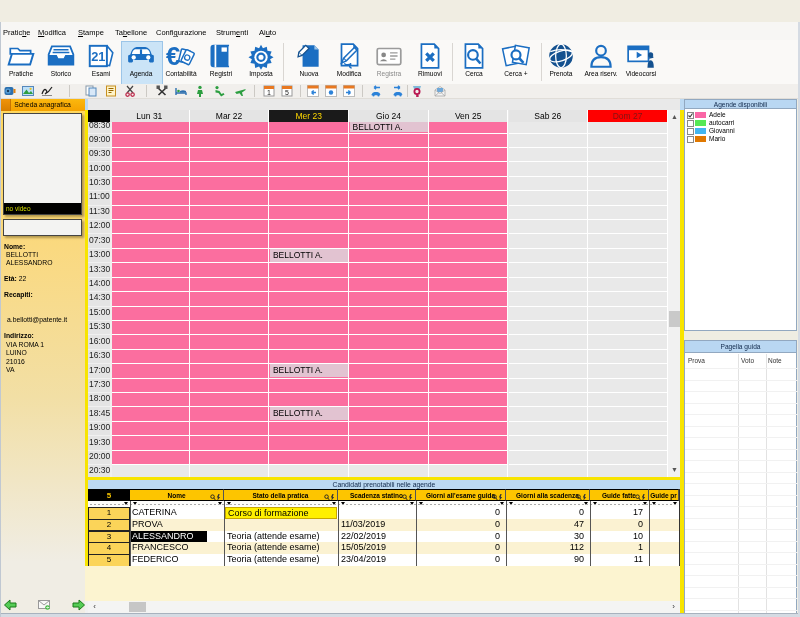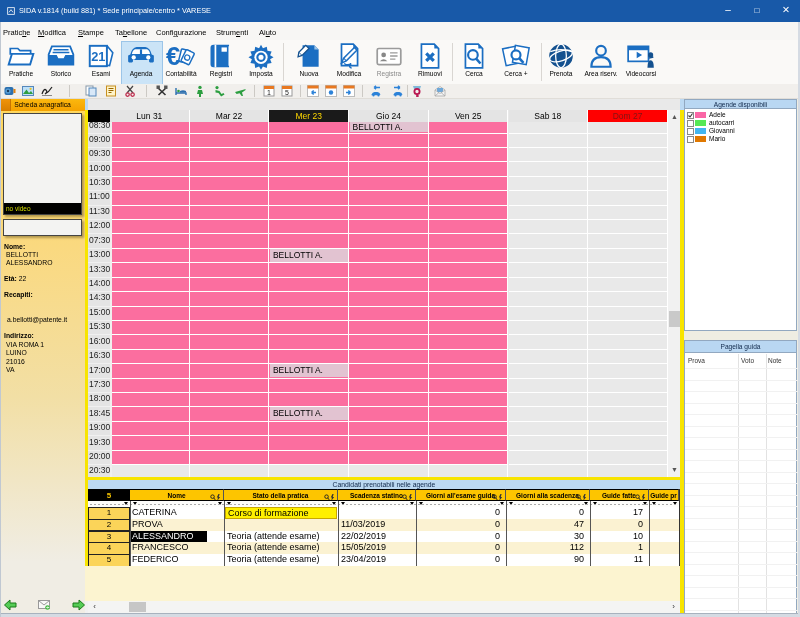--- a/index.html
+++ b/index.html
@@ -1,30 +1,20 @@
 <!DOCTYPE html>
 <html><head><meta charset="utf-8">
 <style>
 * { margin:0; padding:0; }
 svg { display:block; }
 body { font-family:"Liberation Sans", sans-serif; }
 #app { position:relative; width:800px; height:617px; background:#F0EDE2; overflow:hidden; }
 </style></head>
 <body>
 <div id="app">
-<div style="position:absolute;left:0;top:0;width:800px;height:22px;background:#1859A8;">
-      <svg style="position:absolute;left:7px;top:7px" width="8" height="8" viewBox="0 0 12 12">
-        <rect x="1" y="1" width="10" height="10" fill="none" stroke="#fff" stroke-width="1.2"></rect>
-        <path d="M3 8 L6 4 L9 8" fill="none" stroke="#fff" stroke-width="1.2"></path>
-      </svg>
-      <div style="position:absolute;left:19px;top:6px;font-size:7.3px;color:#fff;white-space:nowrap;">SIDA v.1814 (build 881) * Sede principale/centro * VARESE</div>
-      <div style="position:absolute;left:716px;top:0;width:24px;height:22px;color:#fff;font-size:10px;text-align:center;line-height:19px;">–</div>
-      <div style="position:absolute;left:745px;top:0;width:24px;height:22px;color:#fff;font-size:8px;text-align:center;line-height:21px;">□</div>
-      <div style="position:absolute;left:774px;top:0;width:24px;height:22px;color:#fff;font-size:9.5px;text-align:center;line-height:20px;">✕</div>
-    </div>
     <div style="position:absolute;left:0;top:22px;width:800px;height:18px;background:#F7F6F4;">
       <div style="position:absolute;left:3px;top:6px;font-size:7.5px;color:#000;white-space:nowrap;">Pratic<u>h</u>e</div>
       <div style="position:absolute;left:38px;top:6px;font-size:7.5px;color:#000;white-space:nowrap;"><u>M</u>odifica</div>
       <div style="position:absolute;left:78px;top:6px;font-size:7.5px;color:#000;white-space:nowrap;"><u>S</u>tampe</div>
       <div style="position:absolute;left:115px;top:6px;font-size:7.5px;color:#000;white-space:nowrap;">Ta<u>b</u>ellone</div>
       <div style="position:absolute;left:156px;top:6px;font-size:7.5px;color:#000;white-space:nowrap;">Confi<u>g</u>urazione</div>
       <div style="position:absolute;left:216px;top:6px;font-size:7.5px;color:#000;white-space:nowrap;">Strum<u>e</u>nti</div>
       <div style="position:absolute;left:259px;top:6px;font-size:7.5px;color:#000;white-space:nowrap;">Ai<u>u</u>to</div>
     </div>
     <div style="position:absolute;left:0;top:40px;width:800px;height:44px;background:#FAF9F7;">
@@ -361,21 +351,21 @@
     <div style="position:absolute;left:680px;top:110px;width:4px;height:503px;background:#F8E400;"></div>
     <div style="position:absolute;left:85px;top:477px;width:599px;height:3px;background:#F8E400;"></div>
     <div style="position:absolute;left:85px;top:99px;width:599px;height:11px;background:#BCD9F2;font-size:6.8px;color:#10284A;text-align:center;line-height:11px;">Planner settimanale</div>
     <div style="position:absolute;left:88px;top:99px;width:592px;height:378px;background:#E9E9E9;overflow:hidden;">
       <div style="position:absolute;left:0px;top:11px;width:22px;height:12px;background:#000;"></div>
       <div style="position:absolute;left:22.0px;top:11px;width:79.7px;height:12px;font-size:8.5px;text-align:center;line-height:13px;box-sizing:border-box;border-right:1px solid #fff;background:#E4E4E4;color:#000;">Lun 31</div>
       <div style="position:absolute;left:101.7px;top:11px;width:79.7px;height:12px;font-size:8.5px;text-align:center;line-height:13px;box-sizing:border-box;border-right:1px solid #fff;background:#E4E4E4;color:#000;">Mar 22</div>
       <div style="position:absolute;left:181.4px;top:11px;width:79.7px;height:12px;font-size:8.5px;text-align:center;line-height:13px;box-sizing:border-box;border-right:1px solid #fff;background:#1A1A1A;color:#FFD800;">Mer 23</div>
       <div style="position:absolute;left:261.1px;top:11px;width:79.7px;height:12px;font-size:8.5px;text-align:center;line-height:13px;box-sizing:border-box;border-right:1px solid #fff;background:#E4E4E4;color:#000;">Gio 24</div>
       <div style="position:absolute;left:340.8px;top:11px;width:79.7px;height:12px;font-size:8.5px;text-align:center;line-height:13px;box-sizing:border-box;border-right:1px solid #fff;background:#E4E4E4;color:#000;">Ven 25</div>
-      <div style="position:absolute;left:420.5px;top:11px;width:79.7px;height:12px;font-size:8.5px;text-align:center;line-height:13px;box-sizing:border-box;border-right:1px solid #fff;background:#E4E4E4;color:#000;">Sab 18</div>
+      <div style="position:absolute;left:420.5px;top:11px;width:79.7px;height:12px;font-size:8.5px;text-align:center;line-height:13px;box-sizing:border-box;border-right:1px solid #fff;background:#E4E4E4;color:#000;">Sab 26</div>
       <div style="position:absolute;left:500.2px;top:11px;width:79.8px;height:12px;font-size:8.5px;text-align:center;line-height:13px;box-sizing:border-box;border-right:1px solid #fff;background:#FF0000;color:#801414;">Dom 27</div>
       <div style="position:absolute;left:0;top:23.00px;width:24px;height:11.50px;background:#E4E4E4;box-sizing:border-box;border-bottom:1.5px solid #F0F0F0;"></div>
       <div style="position:absolute;left:22px;top:23.00px;width:2px;height:11.50px;background:#EFEFEF;"></div>
       <div style="position:absolute;left:1px;top:21.00px;width:22px;font-size:8.5px;color:#1c1c1c;">08:30</div>
       <div style="position:absolute;left:24.0px;top:23.00px;width:77.7px;height:11.50px;background:#FB6E9F;box-sizing:border-box;border-bottom:1.5px solid #fff;border-right:1px solid #fff;"></div>
       <div style="position:absolute;left:101.7px;top:23.00px;width:79.7px;height:11.50px;background:#FB6E9F;box-sizing:border-box;border-bottom:1.5px solid #fff;border-right:1px solid #fff;"></div>
       <div style="position:absolute;left:181.4px;top:23.00px;width:79.7px;height:11.50px;background:#FB6E9F;box-sizing:border-box;border-bottom:1.5px solid #fff;border-right:1px solid #fff;"></div>
       <div style="position:absolute;left:261.1px;top:23.00px;width:79.7px;height:11.50px;background:#FB6E9F;box-sizing:border-box;border-bottom:1.5px solid #fff;border-right:1px solid #fff;"></div>
       <div style="position:absolute;left:340.8px;top:23.00px;width:79.7px;height:11.50px;background:#FB6E9F;box-sizing:border-box;border-bottom:1.5px solid #fff;border-right:1px solid #fff;"></div>
       <div style="position:absolute;left:420.5px;top:23.00px;width:79.7px;height:11.50px;background:#E9E9E9;box-sizing:border-box;border-bottom:1.5px solid #fff;border-right:1px solid #fff;"></div>

